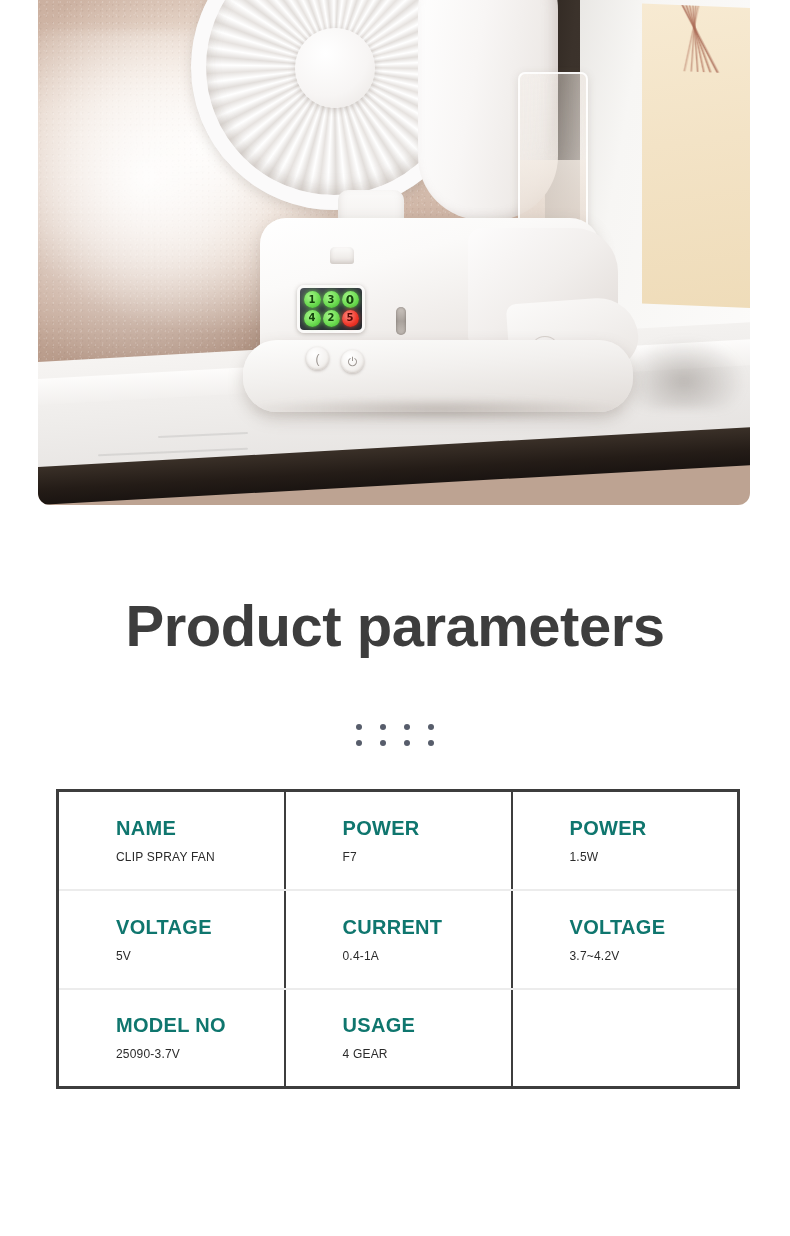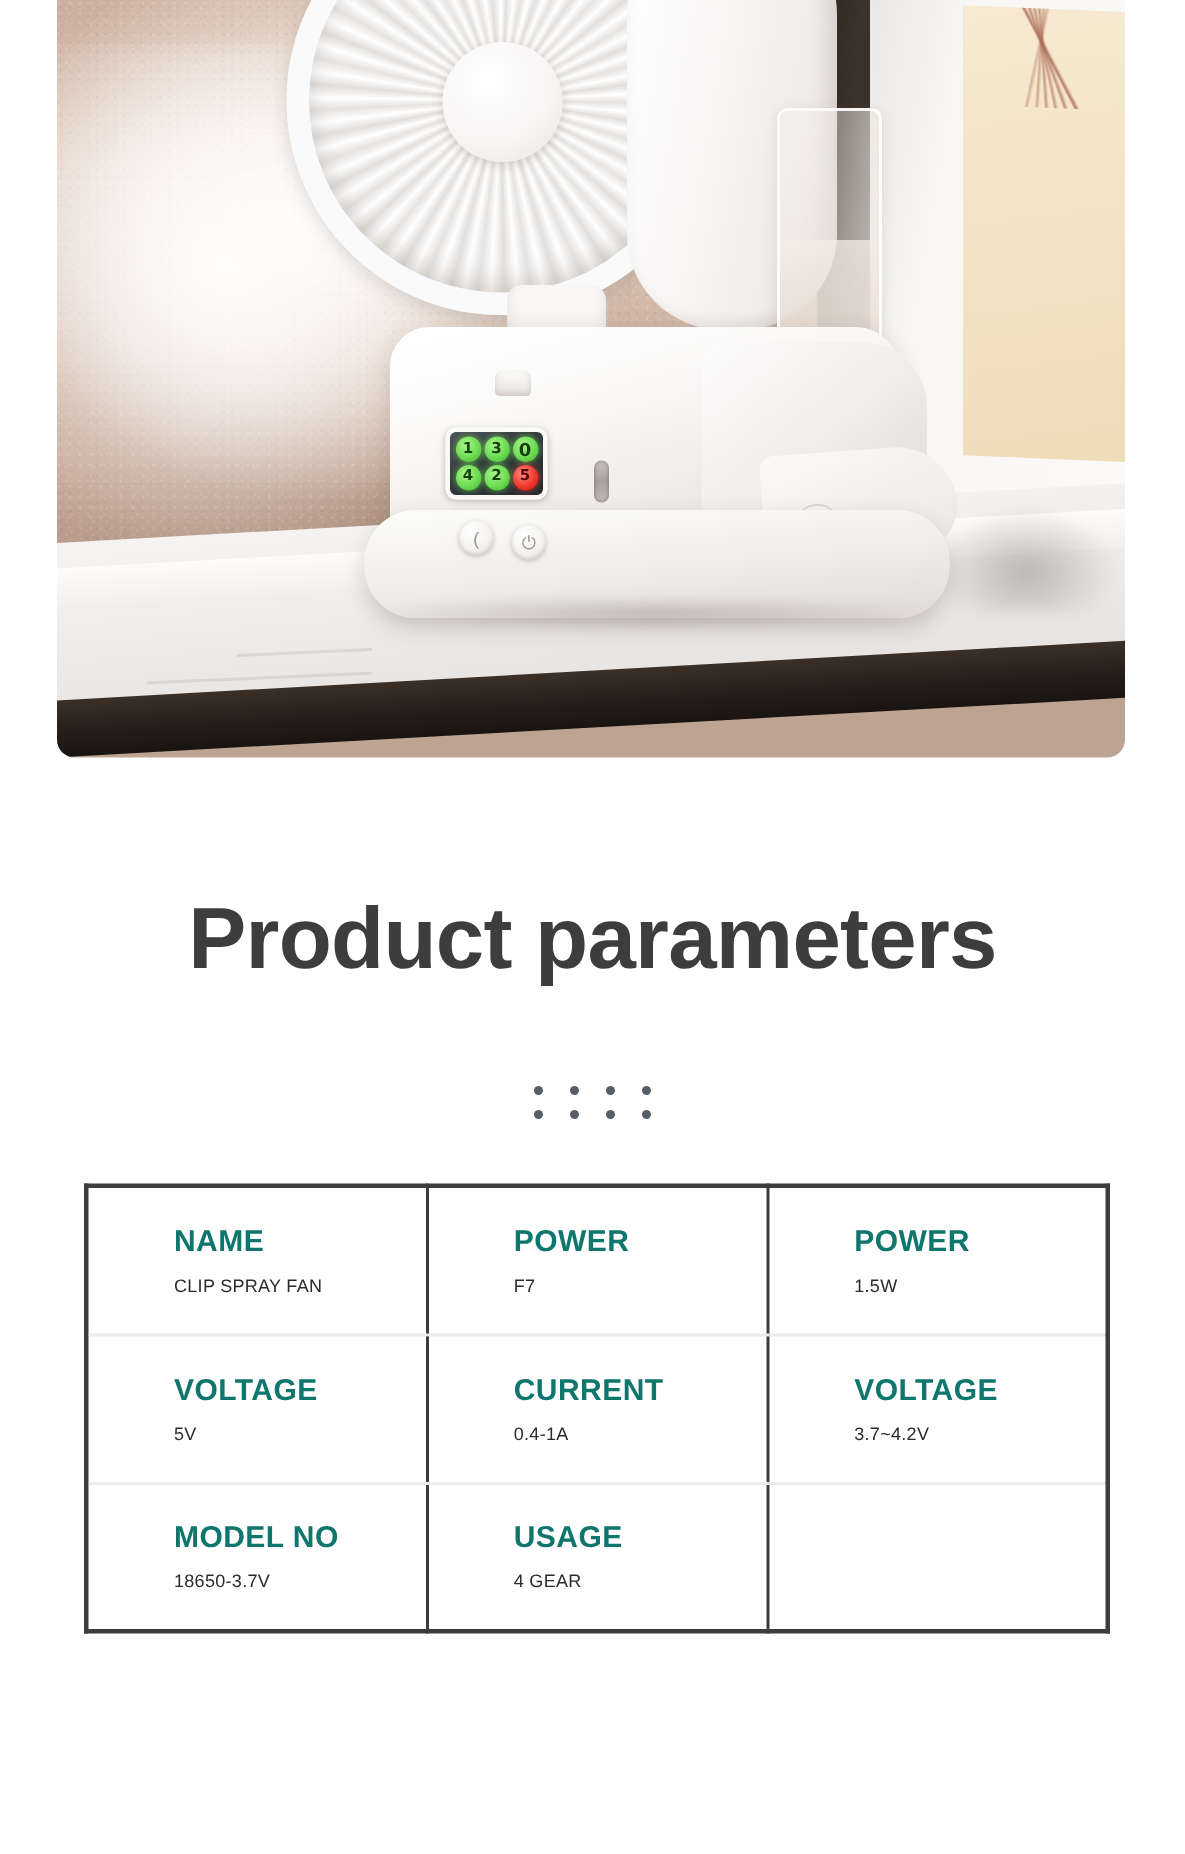--- a/index.html
+++ b/index.html
@@ -529,21 +529,21 @@
           <div class="cell-value">0.4-1A</div>
         </td>
         <td>
           <div class="cell-label">VOLTAGE</div>
           <div class="cell-value">3.7~4.2V</div>
         </td>
       </tr>
       <tr>
         <td>
           <div class="cell-label">MODEL NO</div>
-          <div class="cell-value">18650-3.7V</div>
+          <div class="cell-value">25090-3.7V</div>
         </td>
         <td>
           <div class="cell-label">USAGE</div>
           <div class="cell-value">4 GEAR</div>
         </td>
         <td class="cell-empty"></td>
       </tr>
     </tbody>
   </table>
 

